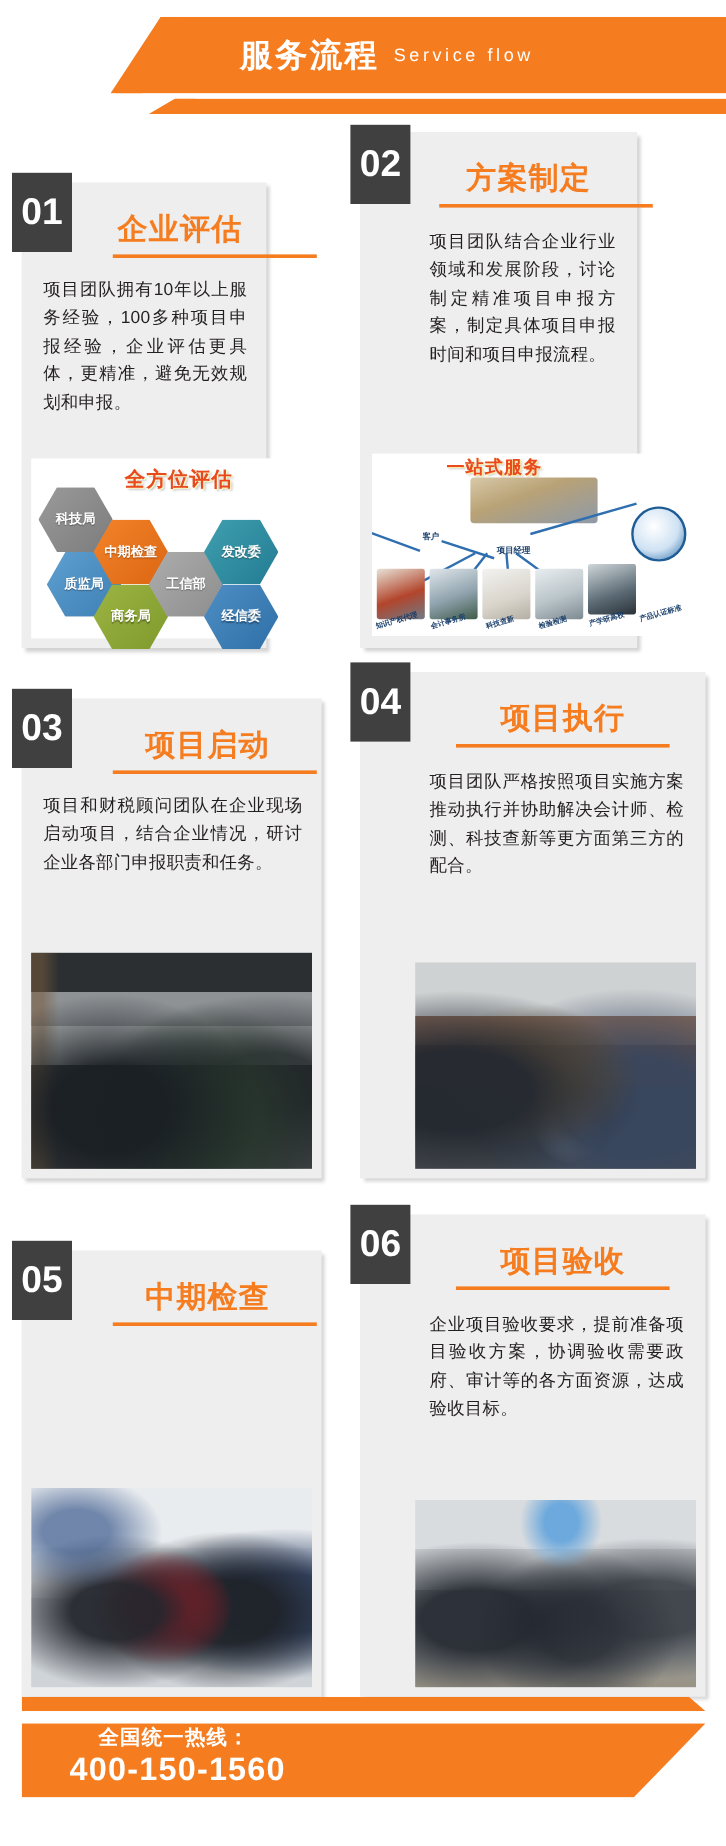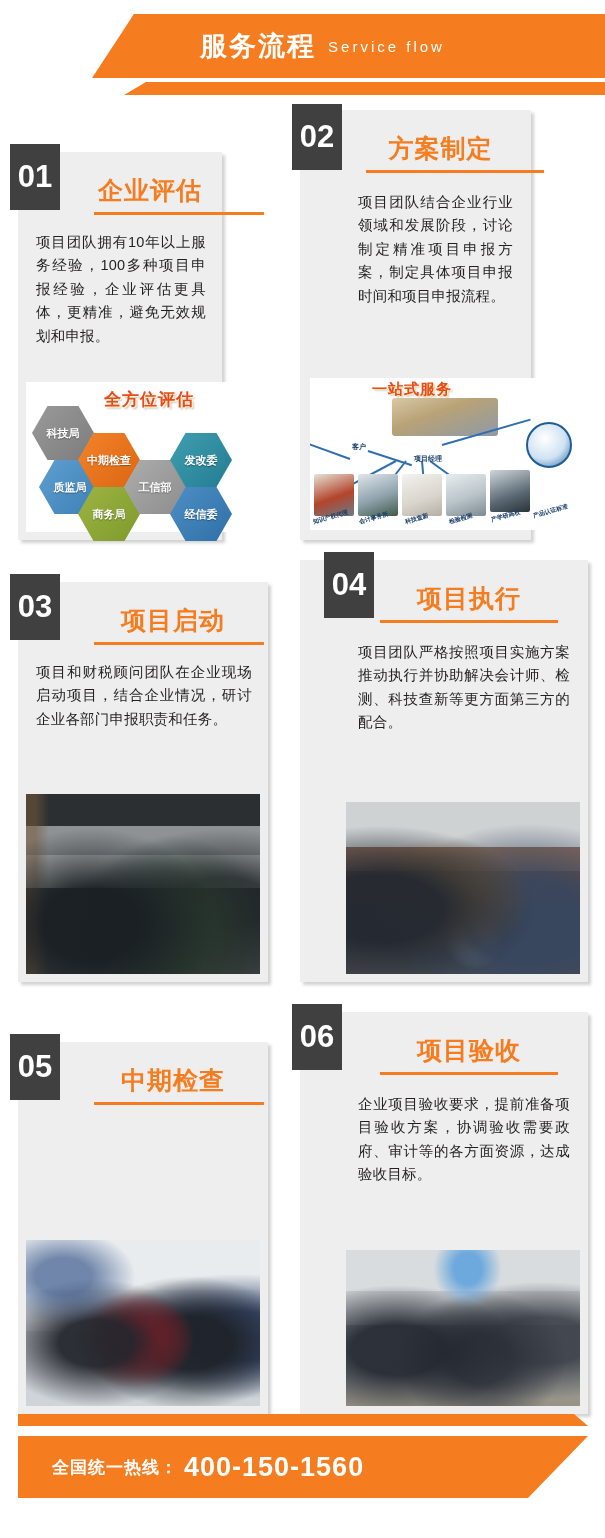--- a/index.html
+++ b/index.html
@@ -77,21 +77,21 @@
   .c1 { left:18px;  top:152px;  width:204px; height:388px; }
   .c2 { left:300px; top:110px;  width:231px; height:430px; }
   .c3 { left:18px;  top:582px;  width:250px; height:400px; }
   .c4 { left:300px; top:560px;  width:288px; height:422px; }
   .c5 { left:18px;  top:1042px; width:250px; height:372px; }
   .c6 { left:300px; top:1012px; width:288px; height:402px; }
 
   .b1 { left:10px;  top:144px; }
   .b2 { left:292px; top:104px; }
   .b3 { left:10px;  top:574px; }
-  .b4 { left:292px; top:552px;margin-left:32px; }
+  .b4 { left:292px; top:552px; }
   .b5 { left:10px;  top:1034px; }
   .b6 { left:292px; top:1004px; }
 
   .t-left  { padding:22px 16px 0 76px; }
   .t-right { padding:22px 16px 0 66px; }
 
   
   .hexwrap {
     position:absolute; left:8px; bottom:8px; width:234px; height:150px;
     background:#ffffff;
@@ -210,21 +210,21 @@
     background:#f57c1f;
     clip-path:polygon(0 0, 556px 0, 570px 12px, 0 12px);
   }
   .footer-band {
     position:absolute; left:18px; top:22px; width:570px; height:62px;
     background:#f57c1f;
     clip-path:polygon(0 0, 570px 0, 510px 62px, 0 62px);
   }
   .footer-text {
     position:absolute; left:52px; top:22px; height:62px;
-    display:flex; align-items:center;
+    display:flex; align-items:center;flex-direction:column;
   }
   .footer-label { color:#ffffff; font-size:17px; font-weight:bold; letter-spacing:1px; }
   .footer-phone { color:#ffffff; font-size:27px; font-weight:bold; letter-spacing:1px; margin-left:6px;text-align:right; }
 </style>
 </head>
 <body>
 
 <div class="header-wrap">
   <div class="header-band"></div>
   <div class="header-diag-main"></div>

